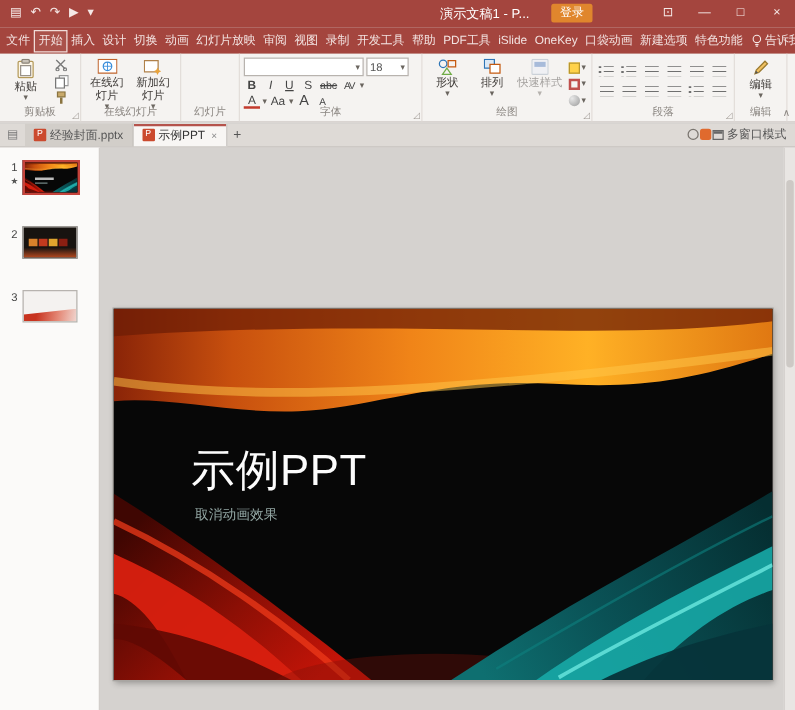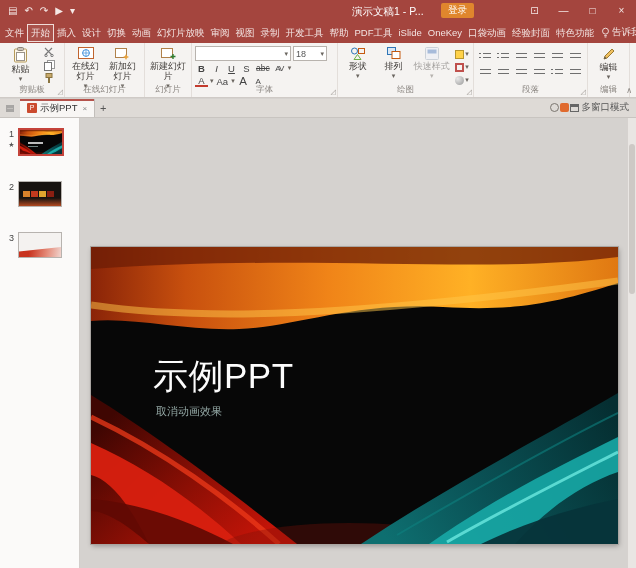--- a/index.html
+++ b/index.html
@@ -169,21 +169,21 @@
     <span class="rtab">幻灯片放映</span>
     <span class="rtab">审阅</span>
     <span class="rtab">视图</span>
     <span class="rtab">录制</span>
     <span class="rtab">开发工具</span>
     <span class="rtab">帮助</span>
     <span class="rtab">PDF工具</span>
     <span class="rtab">iSlide</span>
     <span class="rtab">OneKey</span>
     <span class="rtab">口袋动画</span>
-    <span class="rtab">经验封面</span>
+    <span class="rtab">新建选项</span>
     <span class="rtab">特色功能</span>
     <span class="tellme">
       <svg width="9" height="11" viewBox="0 0 10 12">
           <circle cx="5" cy="4.5" r="3.3" fill="none" stroke="#f5e8e6"></circle>
           <path d="M3.5,9.5 h3 M4,11 h2" stroke="#f5e8e6"></path>
         </svg>
       <span>告诉我</span>
     </span>
 
   </nav>
@@ -244,30 +244,20 @@
               <path d="M11,7 l1,2 2,1 -2,1 -1,2 -1,-2 -2,-1 2,-1 z" fill="#e8a33d"></path>
             </svg>
           <span>新加幻灯片</span>
           <span class="caret">▾</span>
         </div>
       </div>
       <span class="glabel">在线幻灯片</span>
     </div>
 
     <div class="group g-slides">
-      <div class="gbody">
-        <div class="bigbtn w40">
-          <svg width="15" height="13" viewBox="0 0 15 13">
-              <rect x="0.5" y="1.5" width="11" height="9" fill="#fff" stroke="#b0814a"></rect>
-              <path d="M12,7 v5 M9.5,9.5 h5" stroke="#2e7d32" stroke-width="1.4"></path>
-            </svg>
-          <span>新建幻灯片</span>
-          <span class="caret">▾</span>
-        </div>
-      </div>
       <span class="glabel">幻灯片</span>
     </div>
 
     <div class="group g-font">
       <div class="gbody col">
         <div class="row">
           <div class="combo fname">
             <span></span>
             <span class="caret">▾</span>
           </div>
@@ -403,20 +393,24 @@
         </div>
       </div>
       <span class="glabel">编辑</span>
     </div>
 
     <span class="collapse">∧</span>
   </section>
 
   <div class="doctabs">
     <span class="dticon">▤</span>
+    <div class="dtab">
+      <span class="pptico">P</span>
+      <span>经验封面.pptx</span>
+    </div>
     <div class="dtab active">
       <span class="pptico">P</span>
       <span>示例PPT</span>
       <span class="tclose">×</span>
     </div>
     <span class="newtab">+</span>
     <div class="dtright">
       <span class="settingsico"></span>
       <span class="plugico"></span>
       <span class="mw">

